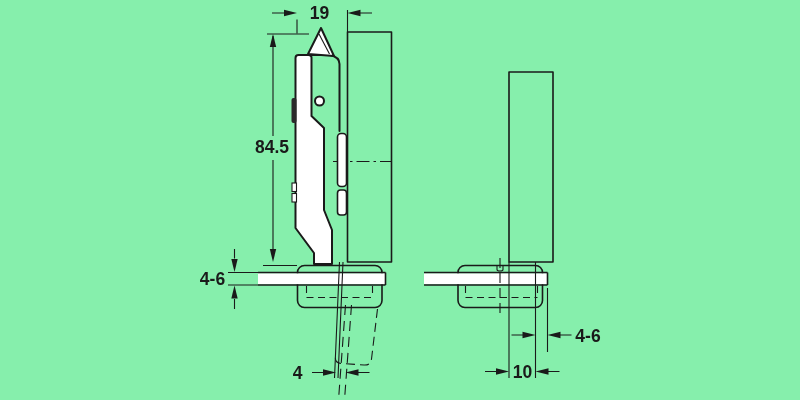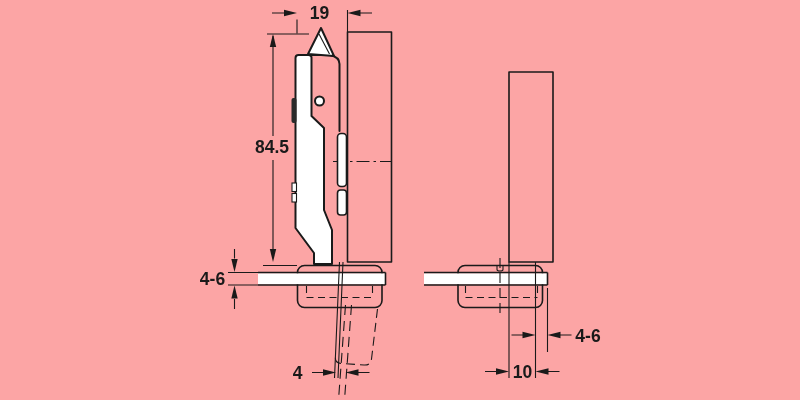--- a/index.html
+++ b/index.html
@@ -1,17 +1,17 @@
 <!DOCTYPE html>
 <html><head>
 <meta charset="utf-8">
 <style>
   html,body{margin:0;padding:0;background:#ffffff;}
   .stage{
-    position:relative;width:800px;height:400px;background:#fca5a5;
+    position:relative;width:800px;height:400px;background:#86efac;
     font-family:"Liberation Sans",sans-serif;overflow:hidden;
   }
   svg{position:absolute;left:0;top:0;}
   text{
     font-family:"Liberation Sans",sans-serif;
     font-weight:700;font-size:17.5px;fill:#1a1a1a;
   }
   .ln{stroke:#1a1a1a;fill:none;stroke-width:2;stroke-linejoin:round;stroke-linecap:round;}
   .ln-thin{stroke:#1a1a1a;fill:none;stroke-width:1.6;stroke-linejoin:round;}
   .dim{stroke:#1a1a1a;fill:none;stroke-width:1.1;}

